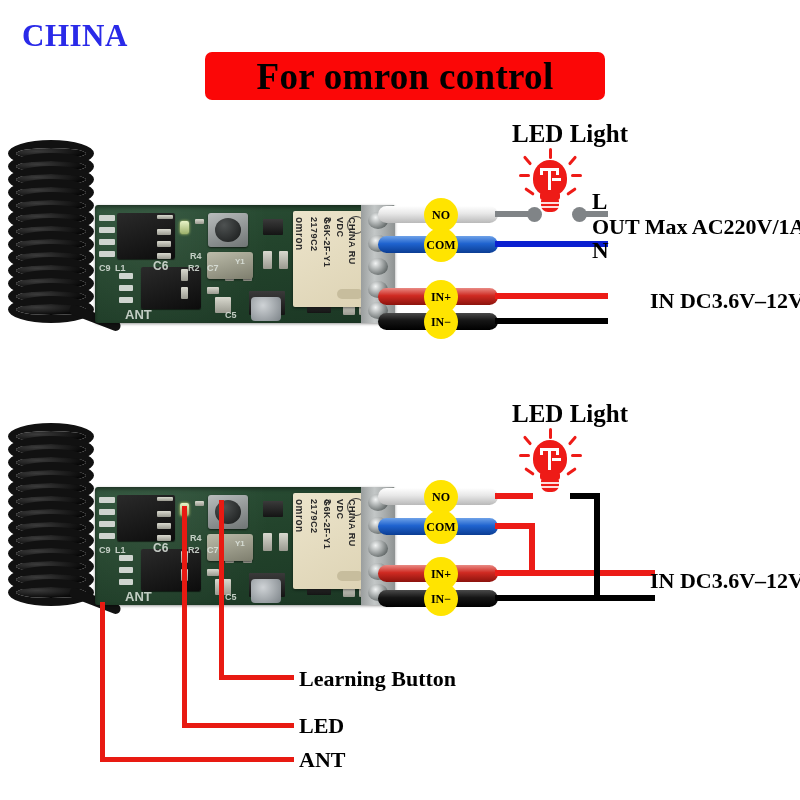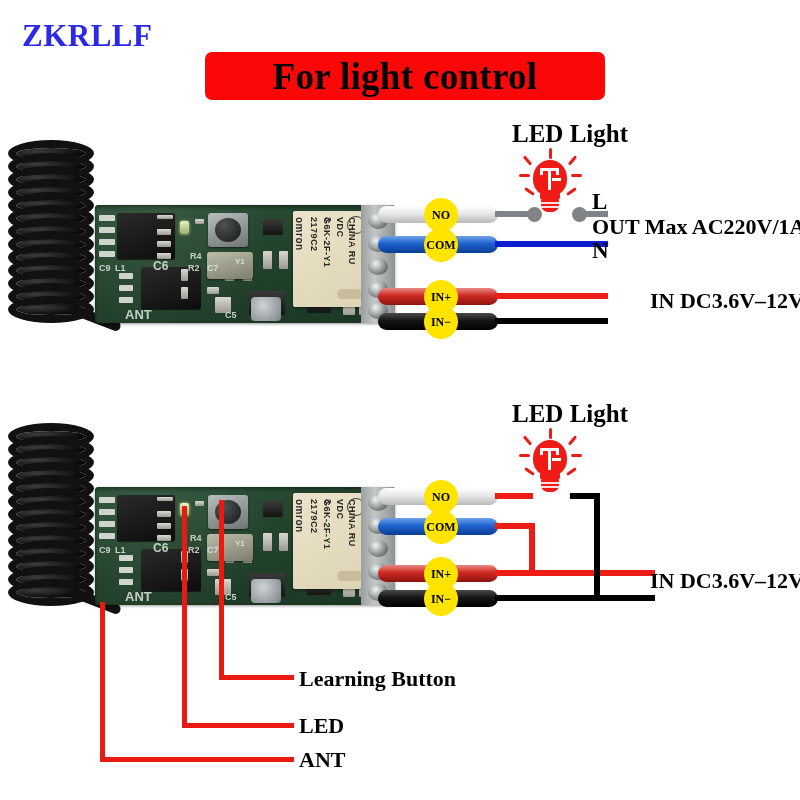--- a/index.html
+++ b/index.html
@@ -100,24 +100,24 @@
               border-radius:2px 2px 7px 7px;}
   .bulb .base i{position:absolute;left:0;width:18px;height:2px;background:#fff;opacity:.85;}
   .bulb .fil{position:absolute;background:#fff;}
   .ray{position:absolute;background:#ee1b17;border-radius:2px;}
 
   .callout{position:absolute;background:#e81a12;}
 </style>
 </head>
 <body>
 
-<div class="abs lbl" id="logo">ZKRLLF</div>
+<div class="abs lbl" id="logo">CHINA</div>
 
 <div class="abs" id="banner">
-  <span>For light control</span>
+  <span>For omron control</span>
 </div>
 
 <div class="pcb-wrap" style="left:0;top:0;">
 
   <div class="coil" style="left:8px;top:140px;">
     <i style="top:0px"></i>
       <i style="top:13px"></i>
       <i style="top:26px"></i>
       <i style="top:39px"></i>
     <i style="top:52px"></i>

